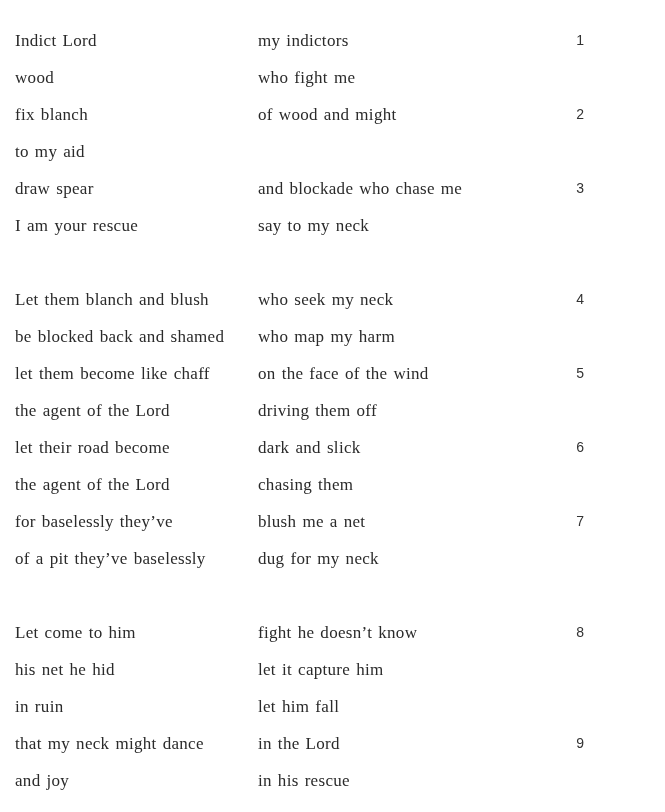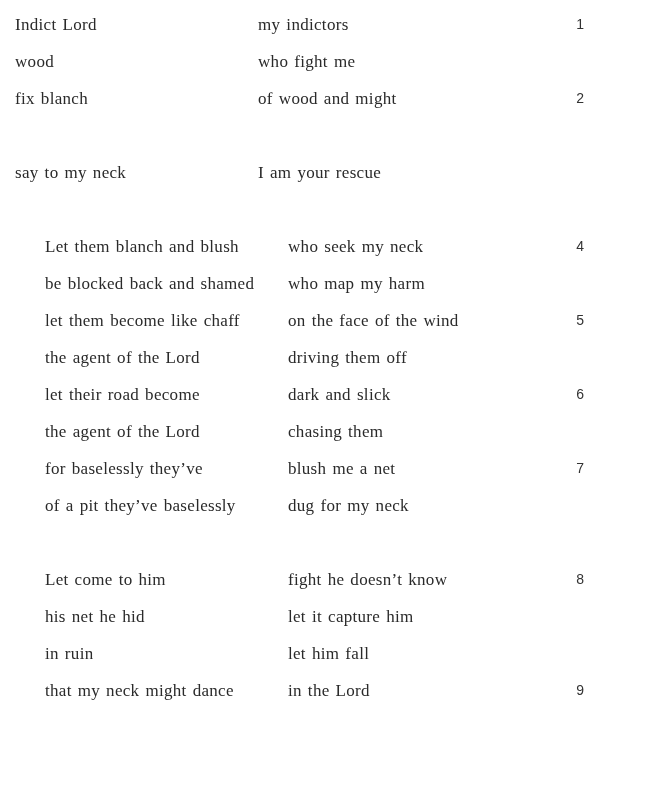--- a/index.html
+++ b/index.html
@@ -11,25 +11,24 @@
     width: 665px;
     height: 812px;
     overflow: hidden;
     font-family: "Liberation Serif", "DejaVu Serif", serif;
     color: #2a2a2a;
   }
   .page {
     box-sizing: border-box;
     width: 625px;
     height: 812px;
-    padding: 6px 41px 0 15px;
+    padding: 22px 41px 0 15px;
   }
   .stanza + .stanza {
     margin-top: 37px;
-    margin-left: 30px;
   }
   .line {
     display: grid;
     grid-template-columns: 243px 1fr 34px;
     height: 37px;
     line-height: 37px;
     font-size: 17px;
     letter-spacing: 0.3px;
     word-spacing: 1.5px;
     white-space: nowrap;
@@ -60,25 +59,31 @@
         <span class="half">wood</span>
         <span class="half">who fight me</span>
         <span class="verse-num"></span>
       </div>
       <div class="line">
         <span class="half">fix blanch</span>
         <span class="half">of wood and might</span>
         <span class="verse-num">2</span>
       </div>
       <div class="line">
+        <span class="half">to my aid</span>
         <span class="verse-num"></span>
       </div>
       <div class="line">
+        <span class="half">draw spear</span>
+        <span class="half">and blockade who chase me</span>
+        <span class="verse-num">3</span>
+      </div>
+      <div class="line">
+        <span class="half">I am your rescue</span>
         <span class="half">say to my neck</span>
-        <span class="half">I am your rescue</span>
         <span class="verse-num"></span>
       </div>
     </section>
     <section class="stanza">
       <div class="line">
         <span class="half">Let them blanch and blush</span>
         <span class="half">who seek my neck</span>
         <span class="verse-num">4</span>
       </div>
       <div class="line">
@@ -131,14 +136,19 @@
       <div class="line">
         <span class="half">in ruin</span>
         <span class="half">let him fall</span>
         <span class="verse-num"></span>
       </div>
       <div class="line">
         <span class="half">that my neck might dance</span>
         <span class="half">in the Lord</span>
         <span class="verse-num">9</span>
       </div>
+      <div class="line">
+        <span class="half">and joy</span>
+        <span class="half">in his rescue</span>
+        <span class="verse-num"></span>
+      </div>
     </section>
   </main>
 
 </body></html>

